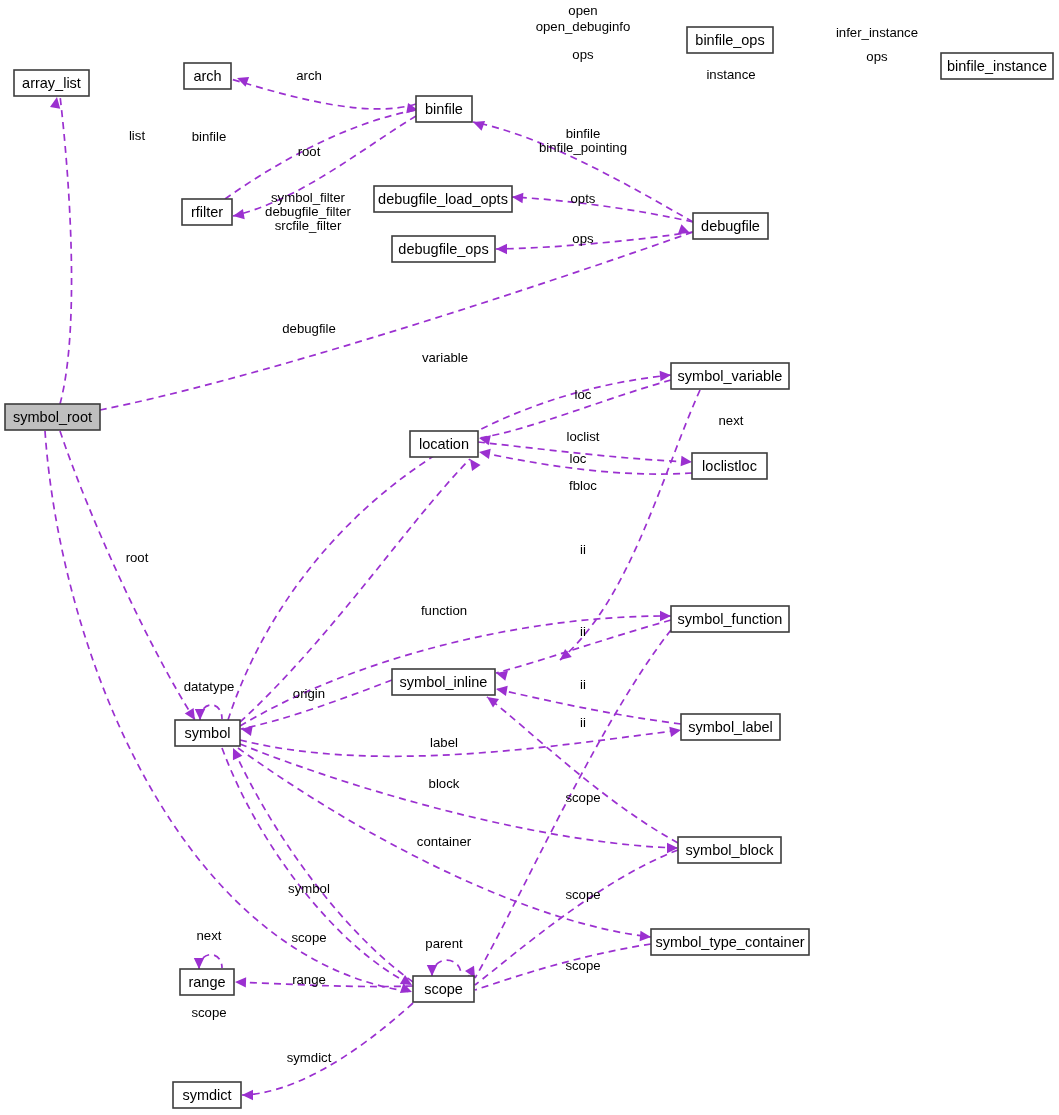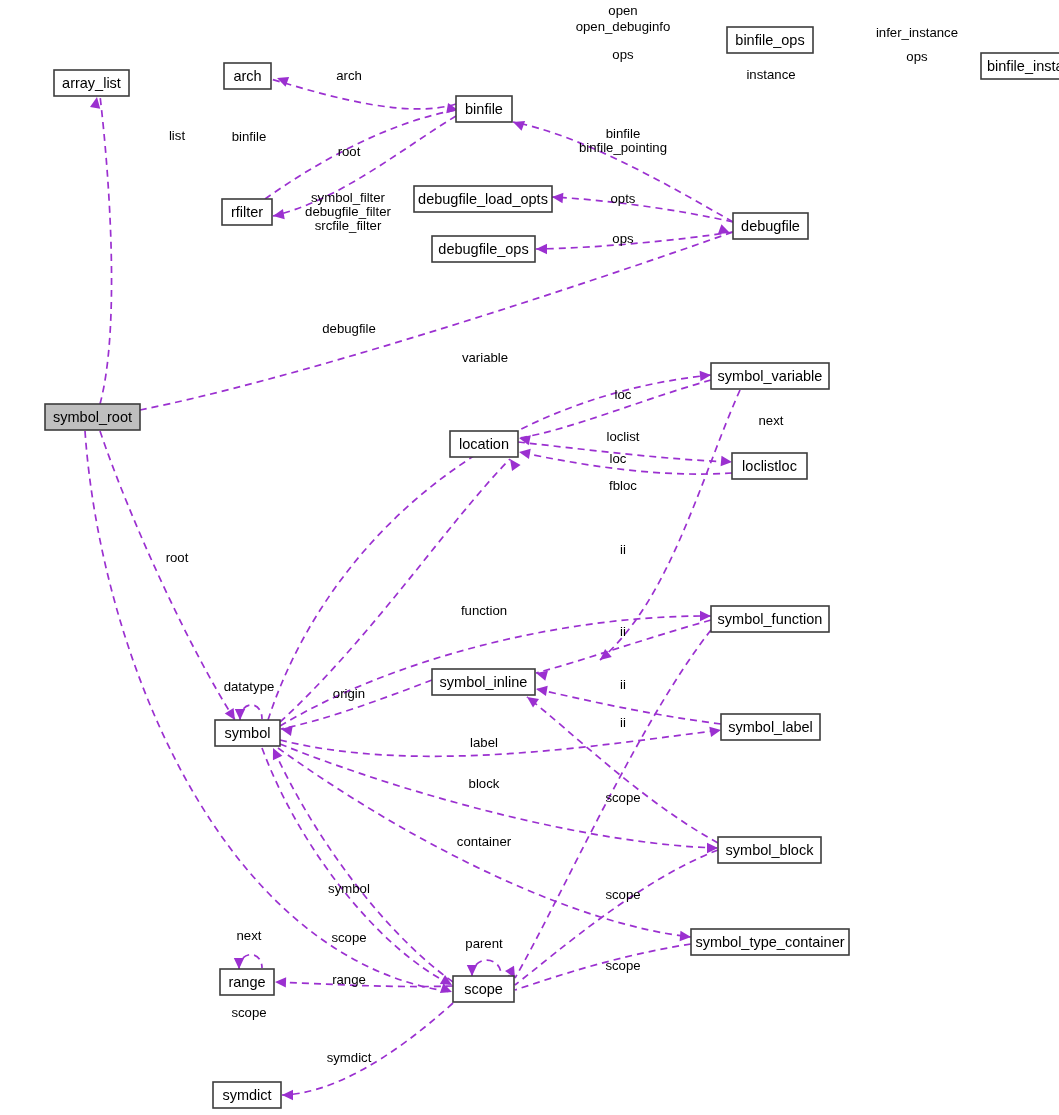--- a/index.html
+++ b/index.html
@@ -10,21 +10,20 @@
   body {
     width: 1059px;
     height: 1115px;
     font-family: "Liberation Sans", sans-serif;
     overflow: hidden;
   }
   #diagram-root {
     position: relative;
     width: 944px;
     height: 1115px;
-    margin-left: 40px;
   }
   svg#graph {
     display: block;
     width: 1059px;
     height: 1115px;
   }
   .node-box {
     fill: #ffffff;
     stroke: #3d3d3d;
     stroke-width: 1.6;

